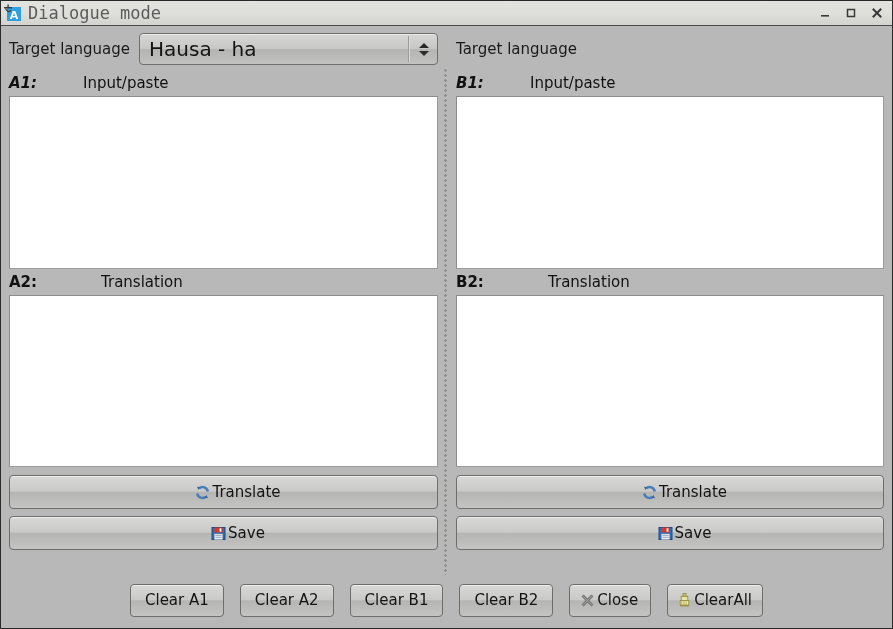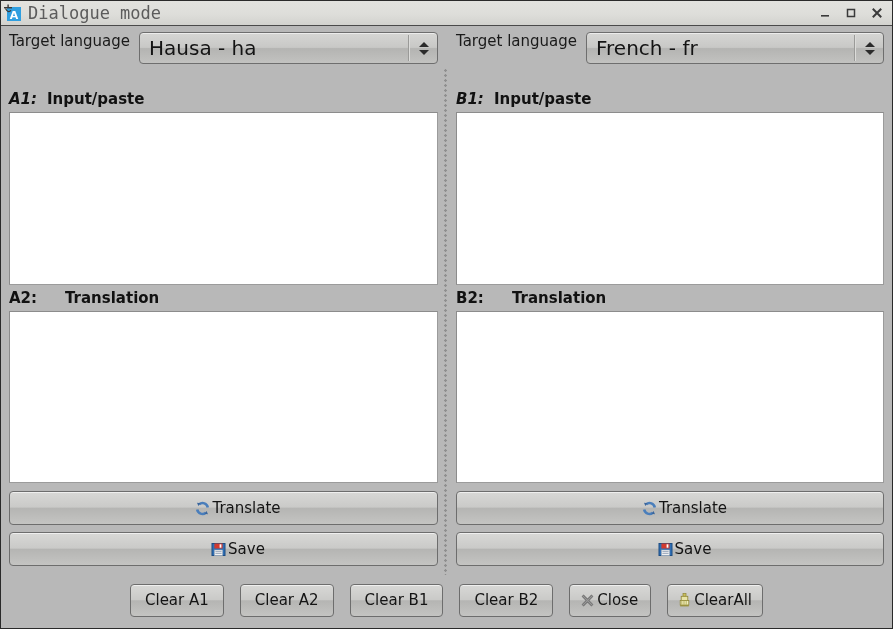--- a/index.html
+++ b/index.html
@@ -103,23 +103,24 @@
     bottom: 1px;
     background-image: radial-gradient(#8f8f8f 1px, transparent 1.2px);
     background-size: 3px 5px;
     background-position: 1px 0;
     background-repeat: repeat-y;
   }
 
   
   .lang-row {
     display: flex;
+    align-items: center;
     height: 34px;
     flex: none;
-    margin-bottom: 20px;
+    margin-bottom: 4px;
   }
   .lang-label {
     font-size: 15px;
     color: #1a1a1a;
     white-space: nowrap;
     margin-right: 9px;
   }
   .combo {
     flex: 1;
     height: 32px;
@@ -170,21 +171,21 @@
     height: 26px;
     display: flex;
     align-items: center;
     flex: none;
   }
   .field-label .tag {
     font-weight: bold;
   }
   .field-label .tag-a1, .field-label .tag-b1 { min-width: 38px; font-style: italic; }
   .field-label .tag-a2, .field-label .tag-b2 { min-width: 56px; }
-  .field-label .desc { font-weight: bold; }
+  .field-label .desc { font-weight: normal; margin-left: 36px; }
 
   
   .textarea {
     background: #ffffff;
     border: 1px solid #9b9b9b;
     border-top-color: #8c8c8c;
     border-left-color: #8c8c8c;
     box-sizing: border-box;
     flex: none;
   }
@@ -337,28 +338,20 @@
           </span>
           <span>Save</span>
         </div>
 
       </div>
 
       <div class="pane pane-b">
 
         <div class="lang-row">
           <span class="lang-label">Target language</span>
-          <div class="combo">
-            <span class="combo-value">French - fr</span>
-            <div class="combo-sep"></div>
-            <div class="combo-arrows">
-              <div class="chev chev-up"></div>
-              <div class="chev chev-dn"></div>
-            </div>
-          </div>
         </div>
 
         <div class="field-label">
           <span class="tag tag-b1">B1:</span>
           <span class="desc">Input/paste</span>
         </div>
         <div class="textarea ta-input"></div>
 
         <div class="field-label">
           <span class="tag tag-b2">B2:</span>

